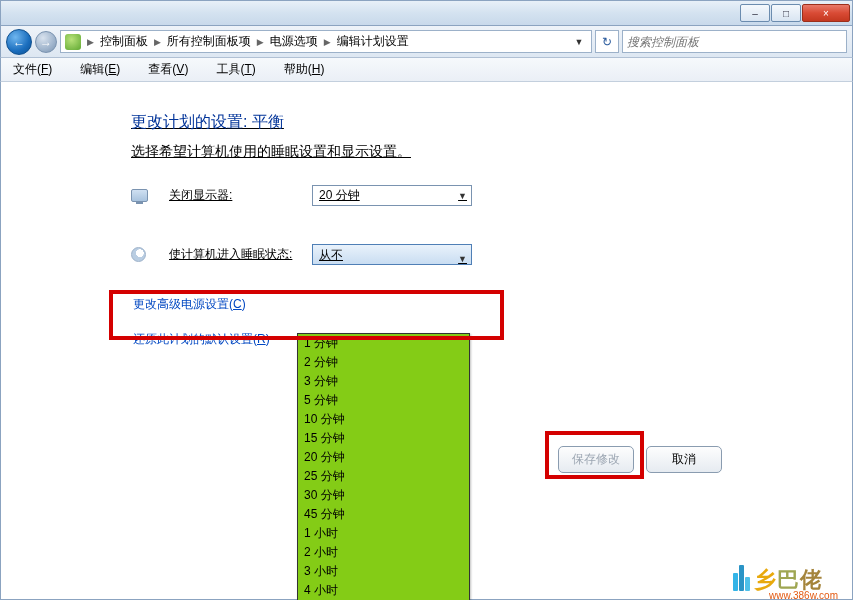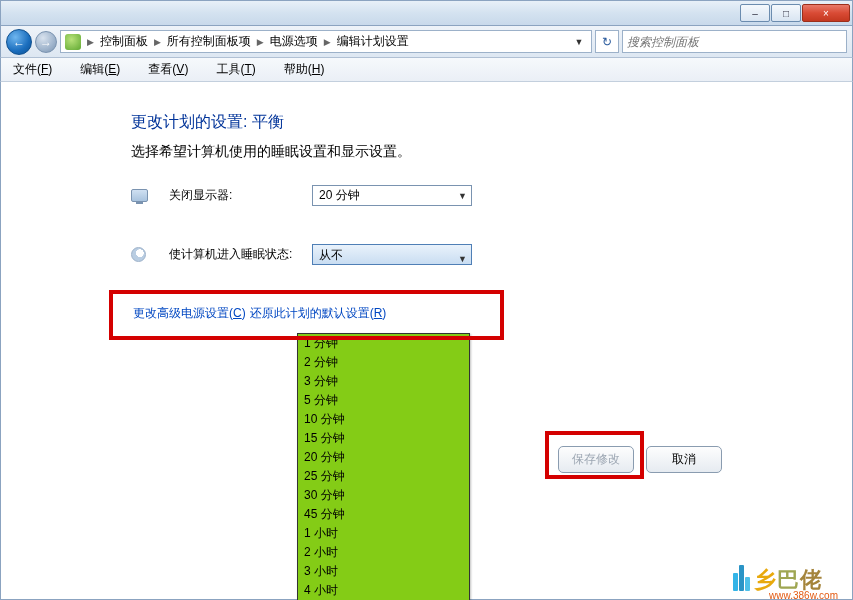--- a/index.html
+++ b/index.html
@@ -108,21 +108,21 @@
 
 .content {
   background: #fff;
   border-left: 1px solid #8ba3c0;
   border-right: 1px solid #8ba3c0;
   border-bottom: 1px solid #8ba3c0;
   height: calc(600px - 26px - 32px - 24px);
   padding: 30px 0 0 0;
   position: relative;
 }
-.section { padding-left: 130px; width: 720px; }
+.section { padding-left: 130px; width: 720px; text-decoration: underline; }
 .page-title { font-size: 16px; color: #003399; margin-bottom: 10px; }
 .page-desc { font-size: 14px; color: #000000; margin-bottom: 24px; }
 
 .row-grid {
   display: grid;
   grid-template-columns: 30px 135px 160px;
   align-items: center;
   column-gap: 8px;
   margin-bottom: 14px;
 }
@@ -177,21 +177,21 @@
   left: 296px; top: 251px;
   width: 173px;
   background: #84cc16;
   border: 1px solid #333;
   box-shadow: 1px 1px 2px rgba(0,0,0,.25);
   font-size: 12px;
 }
 .dd-item { padding: 1px 6px; cursor: pointer; }
 
 
-.link-row { padding-left: 132px; margin-top: 40px; display:flex; flex-direction:row; gap:4px; }
+.link-row { padding-left: 132px; margin-top: 31px; display:flex; flex-direction:column; gap:18px; }
 .cp-link { color: #0047c2; cursor: pointer; font-size: 12px; }
 .cp-link .uline { text-decoration: underline; }
 
 
 .btn-row {
   position: absolute; right: 130px; top: 364px;
   display: flex; gap: 12px;
 }
 .btn {
   min-width: 76px; height: 27px;

